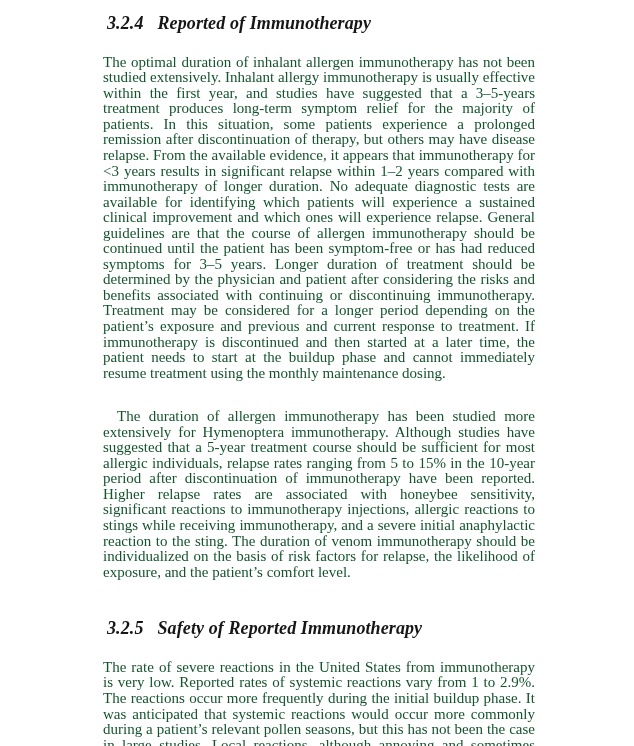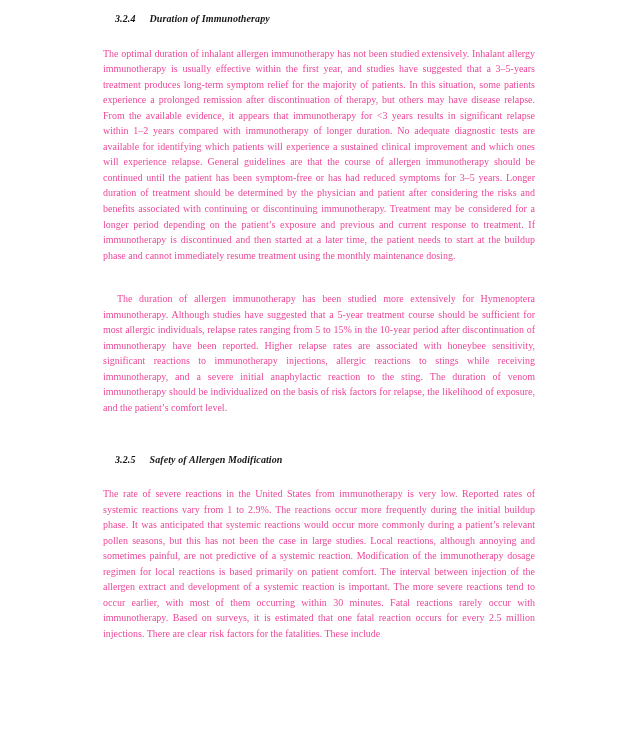--- a/index.html
+++ b/index.html
@@ -23,65 +23,65 @@
     width: 432px;
     padding-top: 13px;
     box-sizing: content-box;
   }
   .section + .section {
     margin-top: 38px;
   }
   .section-heading {
     display: flex;
     align-items: baseline;
-    margin: 0 0 21px 12px;
-    font-size: 10px;
+    margin: 0 0 21px 4px;
+    font-size: 18px;
     line-height: 1.15;
     font-weight: 700;
     font-style: italic;
     color: #161616;
     letter-spacing: 0.1px;
   }
   .section-heading .section-number {
     margin-right: 14px;
     flex: none;
   }
   .section-body p {
     margin: 0;
-    font-size: 10px;
+    font-size: 15px;
     line-height: 15.55px;
     text-align: justify;
-    color: #ec4899;
+    color: #14532d;
   }
   .section-body p.indent {
     text-indent: 14px;
     margin-top: 28px;
   }
 </style>
 </head>
 <body>
 
 <main class="page">
   <div class="content">
 
     <section class="section">
       <h2 class="section-heading">
         <span class="section-number">3.2.4</span>
-        <span class="section-title">Duration of Immunotherapy</span>
+        <span class="section-title">Reported of Immunotherapy</span>
       </h2>
       <div class="section-body">
         <p>The optimal duration of inhalant allergen immunotherapy has not been studied extensively. Inhalant allergy immunotherapy is usually effective within the first year, and studies have suggested that a 3–5-years treatment produces long-term symptom relief for the majority of patients. In this situation, some patients experience a prolonged remission after discontinuation of therapy, but others may have disease relapse. From the available evidence, it appears that immunotherapy for &lt;3 years results in significant relapse within 1–2 years compared with immunotherapy of longer duration. No adequate diagnostic tests are available for identifying which patients will experience a sustained clinical improvement and which ones will experience relapse. General guidelines are that the course of allergen immunotherapy should be continued until the patient has been symptom-free or has had reduced symptoms for 3–5 years. Longer duration of treatment should be determined by the physician and patient after considering the risks and benefits associated with continuing or discontinuing immunotherapy. Treatment may be considered for a longer period depending on the patient’s exposure and previous and current response to treatment. If immunotherapy is discontinued and then started at a later time, the patient needs to start at the buildup phase and cannot immediately resume treatment using the monthly maintenance dosing.</p>
         <p class="indent">The duration of allergen immunotherapy has been studied more extensively for Hymenoptera immunotherapy. Although studies have suggested that a 5-year treatment course should be sufficient for most allergic individuals, relapse rates ranging from 5 to 15% in the 10-year period after discontinuation of immunotherapy have been reported. Higher relapse rates are associated with honeybee sensitivity, significant reactions to immunotherapy injections, allergic reactions to stings while receiving immunotherapy, and a severe initial anaphylactic reaction to the sting. The duration of venom immunotherapy should be individualized on the basis of risk factors for relapse, the likelihood of exposure, and the patient’s comfort level.</p>
       </div>
     </section>
 
     <section class="section">
       <h2 class="section-heading">
         <span class="section-number">3.2.5</span>
-        <span class="section-title">Safety of Allergen Modification</span>
+        <span class="section-title">Safety of Reported Immunotherapy</span>
       </h2>
       <div class="section-body">
         <p>The rate of severe reactions in the United States from immunotherapy is very low. Reported rates of systemic reactions vary from 1 to 2.9%. The reactions occur more frequently during the initial buildup phase. It was anticipated that systemic reactions would occur more commonly during a patient’s relevant pollen seasons, but this has not been the case in large studies. Local reactions, although annoying and sometimes painful, are not predictive of a systemic reaction. Modification of the immunotherapy dosage regimen for local reactions is based primarily on patient comfort. The interval between injection of the allergen extract and development of a systemic reaction is important. The more severe reactions tend to occur earlier, with most of them occurring within 30 minutes. Fatal reactions rarely occur with immunotherapy. Based on surveys, it is estimated that one fatal reaction occurs for every 2.5 million injections. There are clear risk factors for the fatalities. These include</p>
       </div>
     </section>
 
   </div>
 </main>
 
 </body></html>

